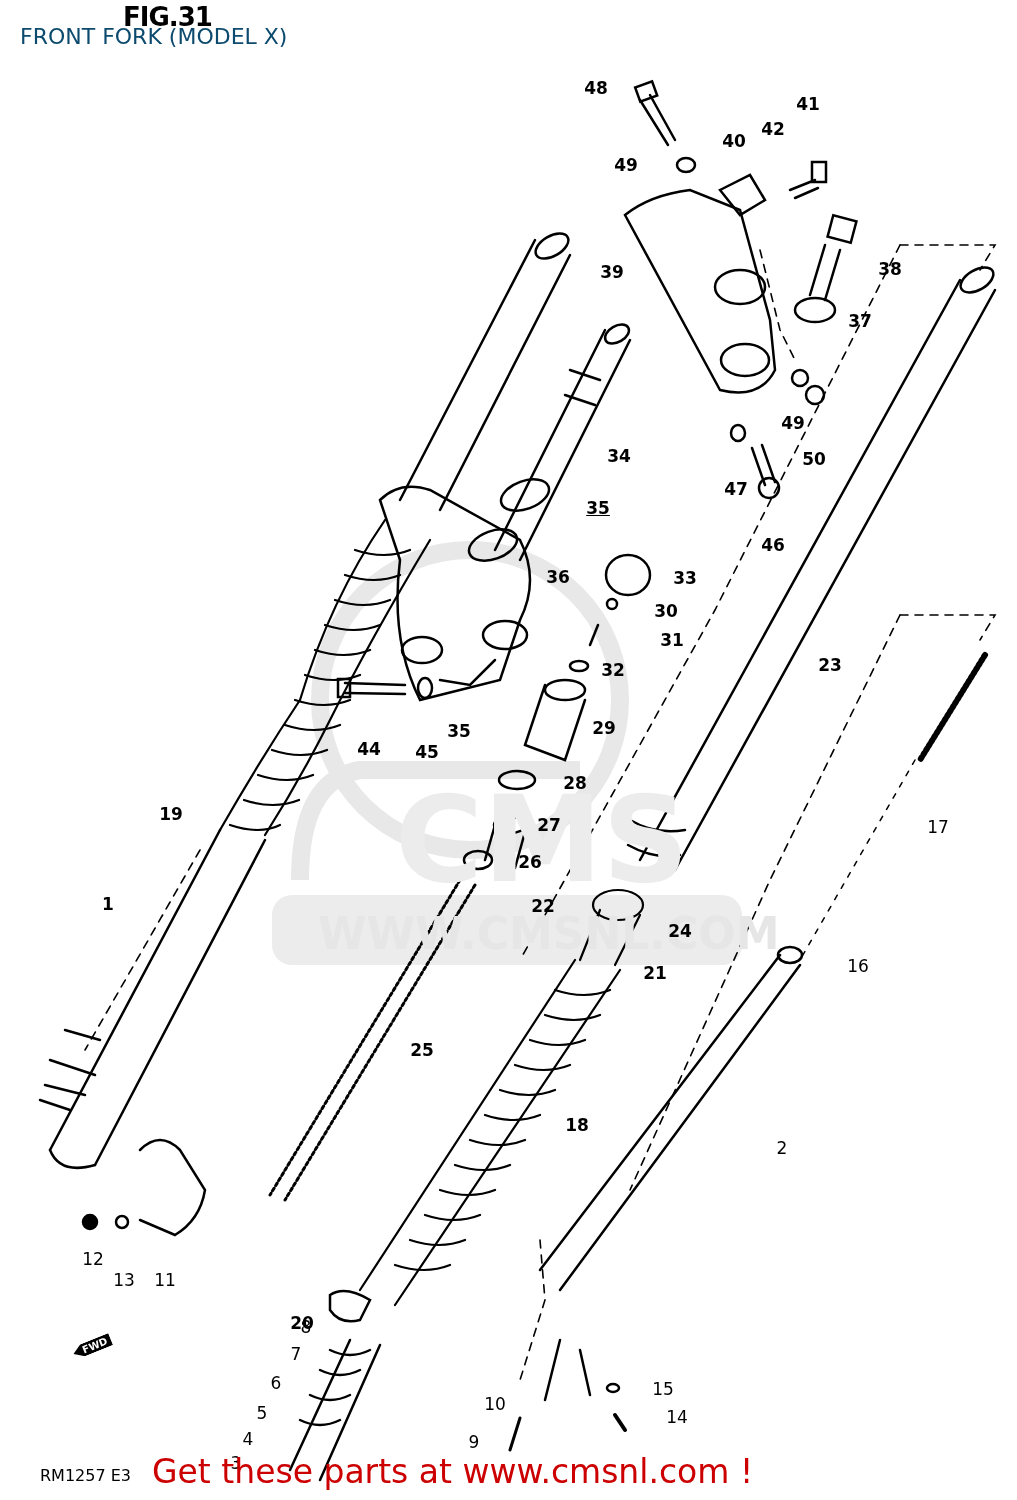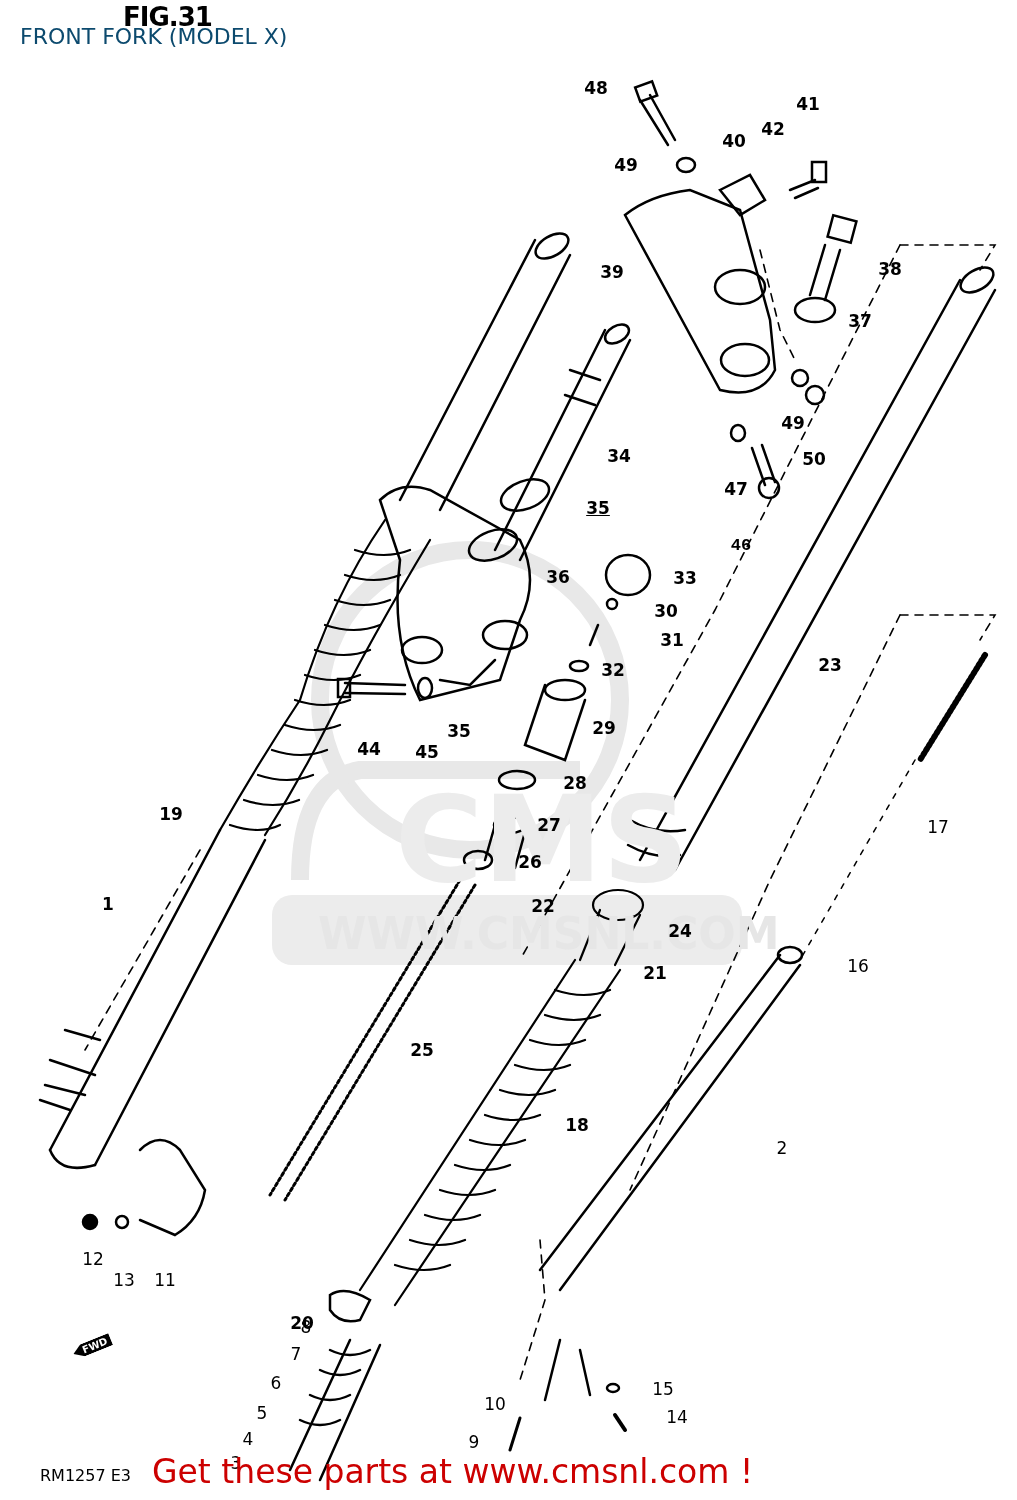--- a/index.html
+++ b/index.html
@@ -177,21 +177,21 @@
     <div class="lbl" style="left: 558px; top: 577px;">36</div>
     <div class="lbl" style="left: 860px; top: 321px;">37</div>
     <div class="lbl" style="left: 890px; top: 269px;">38</div>
     <div class="lbl" style="left: 612px; top: 272px;">39</div>
     <div class="lbl" style="left: 734px; top: 141px;">40</div>
     <div class="lbl" style="left: 808px; top: 104px;">41</div>
     <div class="lbl" style="left: 773px; top: 129px;">42</div>
     <div class="lbl" style="left: 459px; top: 731px;">35</div>
     <div class="lbl" style="left: 369px; top: 749px;">44</div>
     <div class="lbl" style="left: 427px; top: 752px;">45</div>
-    <div class="lbl" style="left: 741px; top: 545px; font-family: Liberation Mono, monospace;">46</div>
+    <div class="lbl" style="left: 773px; top: 545px;">46</div>
     <div class="lbl" style="left: 736px; top: 489px;">47</div>
     <div class="lbl" style="left: 596px; top: 88px;">48</div>
     <div class="lbl" style="left: 626px; top: 165px;">49</div>
     <div class="lbl" style="left: 793px; top: 423px;">49</div>
     <div class="lbl" style="left: 814px; top: 459px;">50</div>
   </div>
 
 <div class="fwd">FWD</div>
 <div class="code">RM1257 E3</div>
 <div class="promo">Get these parts at www.cmsnl.com !</div>

